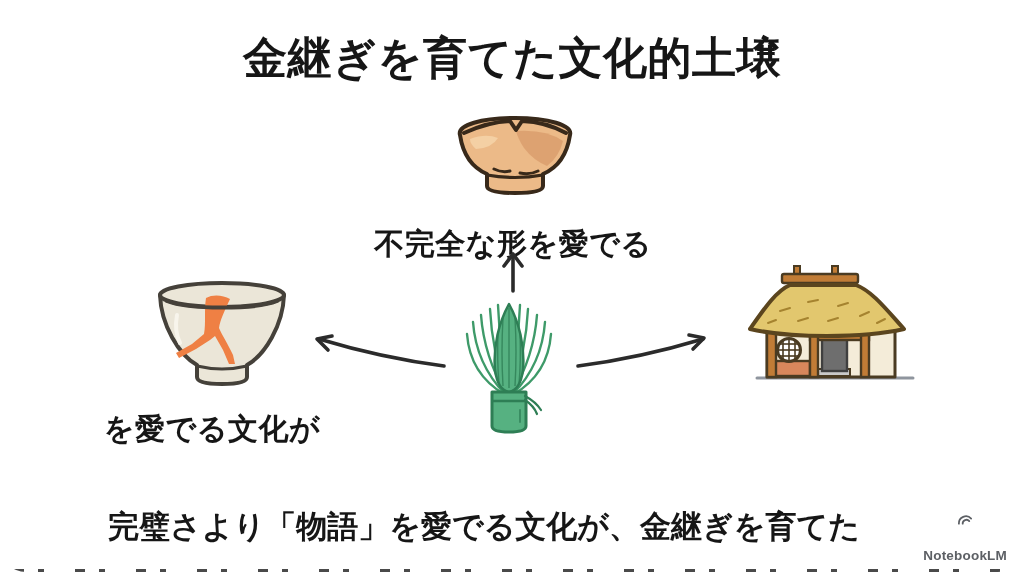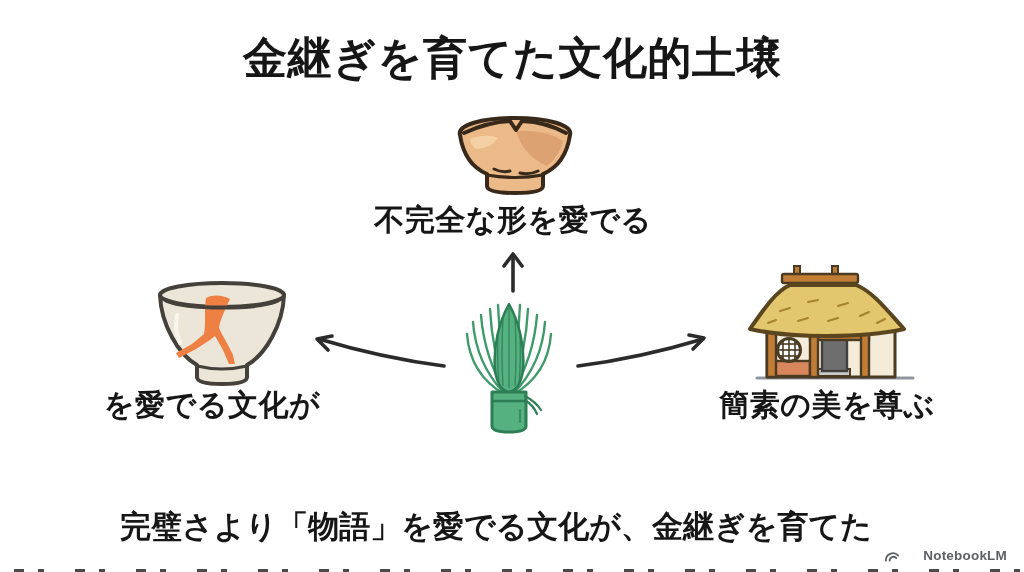--- a/index.html
+++ b/index.html
@@ -1,45 +1,45 @@
 <!DOCTYPE html>
 <html style="--text: #161616; --arrow: #2b2b2b; --crack-orange: #ef8044; --whisk-green: #56b181; --whisk-green-dark: #2e7e55; --whisk-tine: #3e9a69; --bowl-tan: #ecba88; --bowl-tan-light: #f4d0a4; --bowl-tan-dark: #dba06f; --bowl-outline: #38291a; --cream: #ebe6d8; --cream-outline: #45413a; --roof-straw: #e2c76e; --roof-outline: #5b451e; --wood-brown: #c17c36; --terracotta: #d8875c; --wall-cream: #f4ecd9; --wall-outline: #4a3b22; --door-gray: #6e6e6e; --step-gray: #c9c9c9; --ground-gray: #8f959e; --logo-gray: #5d6065;"><head>
 <meta charset="utf-8">
 <style>
   html,body{margin:0;padding:0;background:#ffffff;}
   .frame{
     position:relative;width:1024px;height:572px;background:#ffffff;overflow:hidden;
-    font-family:"Liberation Sans","DejaVu Sans",sans-serif;color:var(--text,#161616);
+    font-family:"Liberation Sans","DejaVu Sans",sans-serif;color:var(--text,#161616);border-radius:26px;
   }
   .jp{font-weight:800;letter-spacing:0.5px;line-height:1.15;white-space:nowrap;}
   .page-title{
     position:absolute;top:33px;left:512px;transform:translateX(-50%);
     font-size:44px;
   }
-  .node-label{position:absolute;transform:translateX(-50%);font-size:30px;}
+  .node-label{position:absolute;transform:translateX(-50%);font-size:30px;margin-top:24px;}
   .label-top{top:203px;left:513px;}
   .label-left{top:388px;left:212px;}
   .label-right{top:388px;left:827px;}
   .label-center{top:437px;left:515px;font-size:40px;}
   .caption{
-    position:absolute;top:506px;left:496px;transform:translateX(-50%);
+    position:absolute;top:506px;left:484px;transform:translateX(-50%);
     font-size:31px;font-weight:700;white-space:nowrap;font-family:Liberation Mono, monospace;
   }
   .illus{position:absolute;}
   .illus-top-bowl{left:450px;top:111px;}
   .illus-left-bowl{left:147px;top:273px;}
   .illus-whisk{left:464px;top:294px;}
   .illus-hut{left:742px;top:261px;}
   .arrow{position:absolute;}
   .arrow-up{left:495px;top:249px;}
   .arrow-left{left:310px;top:329px;}
   .arrow-right{left:572px;top:329px;}
   .branding{
     position:absolute;right:17px;bottom:9px;display:flex;align-items:center;gap:22px;
-    color:var(--logo-gray,#5d6065);font-size:13.5px;font-weight:700;letter-spacing:0.2px;
+    color:var(--logo-gray,#5d6065);font-size:13.5px;font-weight:700;letter-spacing:0.2px;flex-direction:column;
   }
   .cropped-row{
     position:absolute;left:0;right:0;bottom:0;height:3px;opacity:.85;
     background:repeating-linear-gradient(90deg,
       transparent 0 14px, #2a2a2a 14px 24px, transparent 24px 38px,
       #2a2a2a 38px 44px, transparent 44px 61px);
   }
 </style>
 </head>
 <body>
@@ -141,21 +141,20 @@
       <path d="M38,50 L48,47"></path>
         <path d="M66,41 L76,39"></path>
         <path d="M96,45 L106,42"></path>
       <path d="M56,60 L66,57"></path>
         <path d="M86,60 L96,57"></path>
         <path d="M118,55 L127,51"></path>
       <path d="M26,62 L34,59"></path>
         <path d="M135,62 L143,58"></path>
     </g>
   </svg>
-  <div class="jp node-label label-right">簡素の美を尊ぶ</div>
 
   <div class="caption">完璧さより「物語」を愛でる文化が、金継ぎを育てた</div>
 
   <div class="branding">
     <svg width="17" height="14" viewBox="0 0 18 14">
       <path d="M2,12 A7.5,7.5 0 0 1 15,6.5" style="fill:none;stroke:var(--logo-gray,#5d6065);stroke-width:1.9;stroke-linecap:round"></path>
       <path d="M6,12 A4,4 0 0 1 13,9.2" style="fill:none;stroke:var(--logo-gray,#5d6065);stroke-width:1.9;stroke-linecap:round"></path>
     </svg>
     <span>NotebookLM</span>
   </div>

